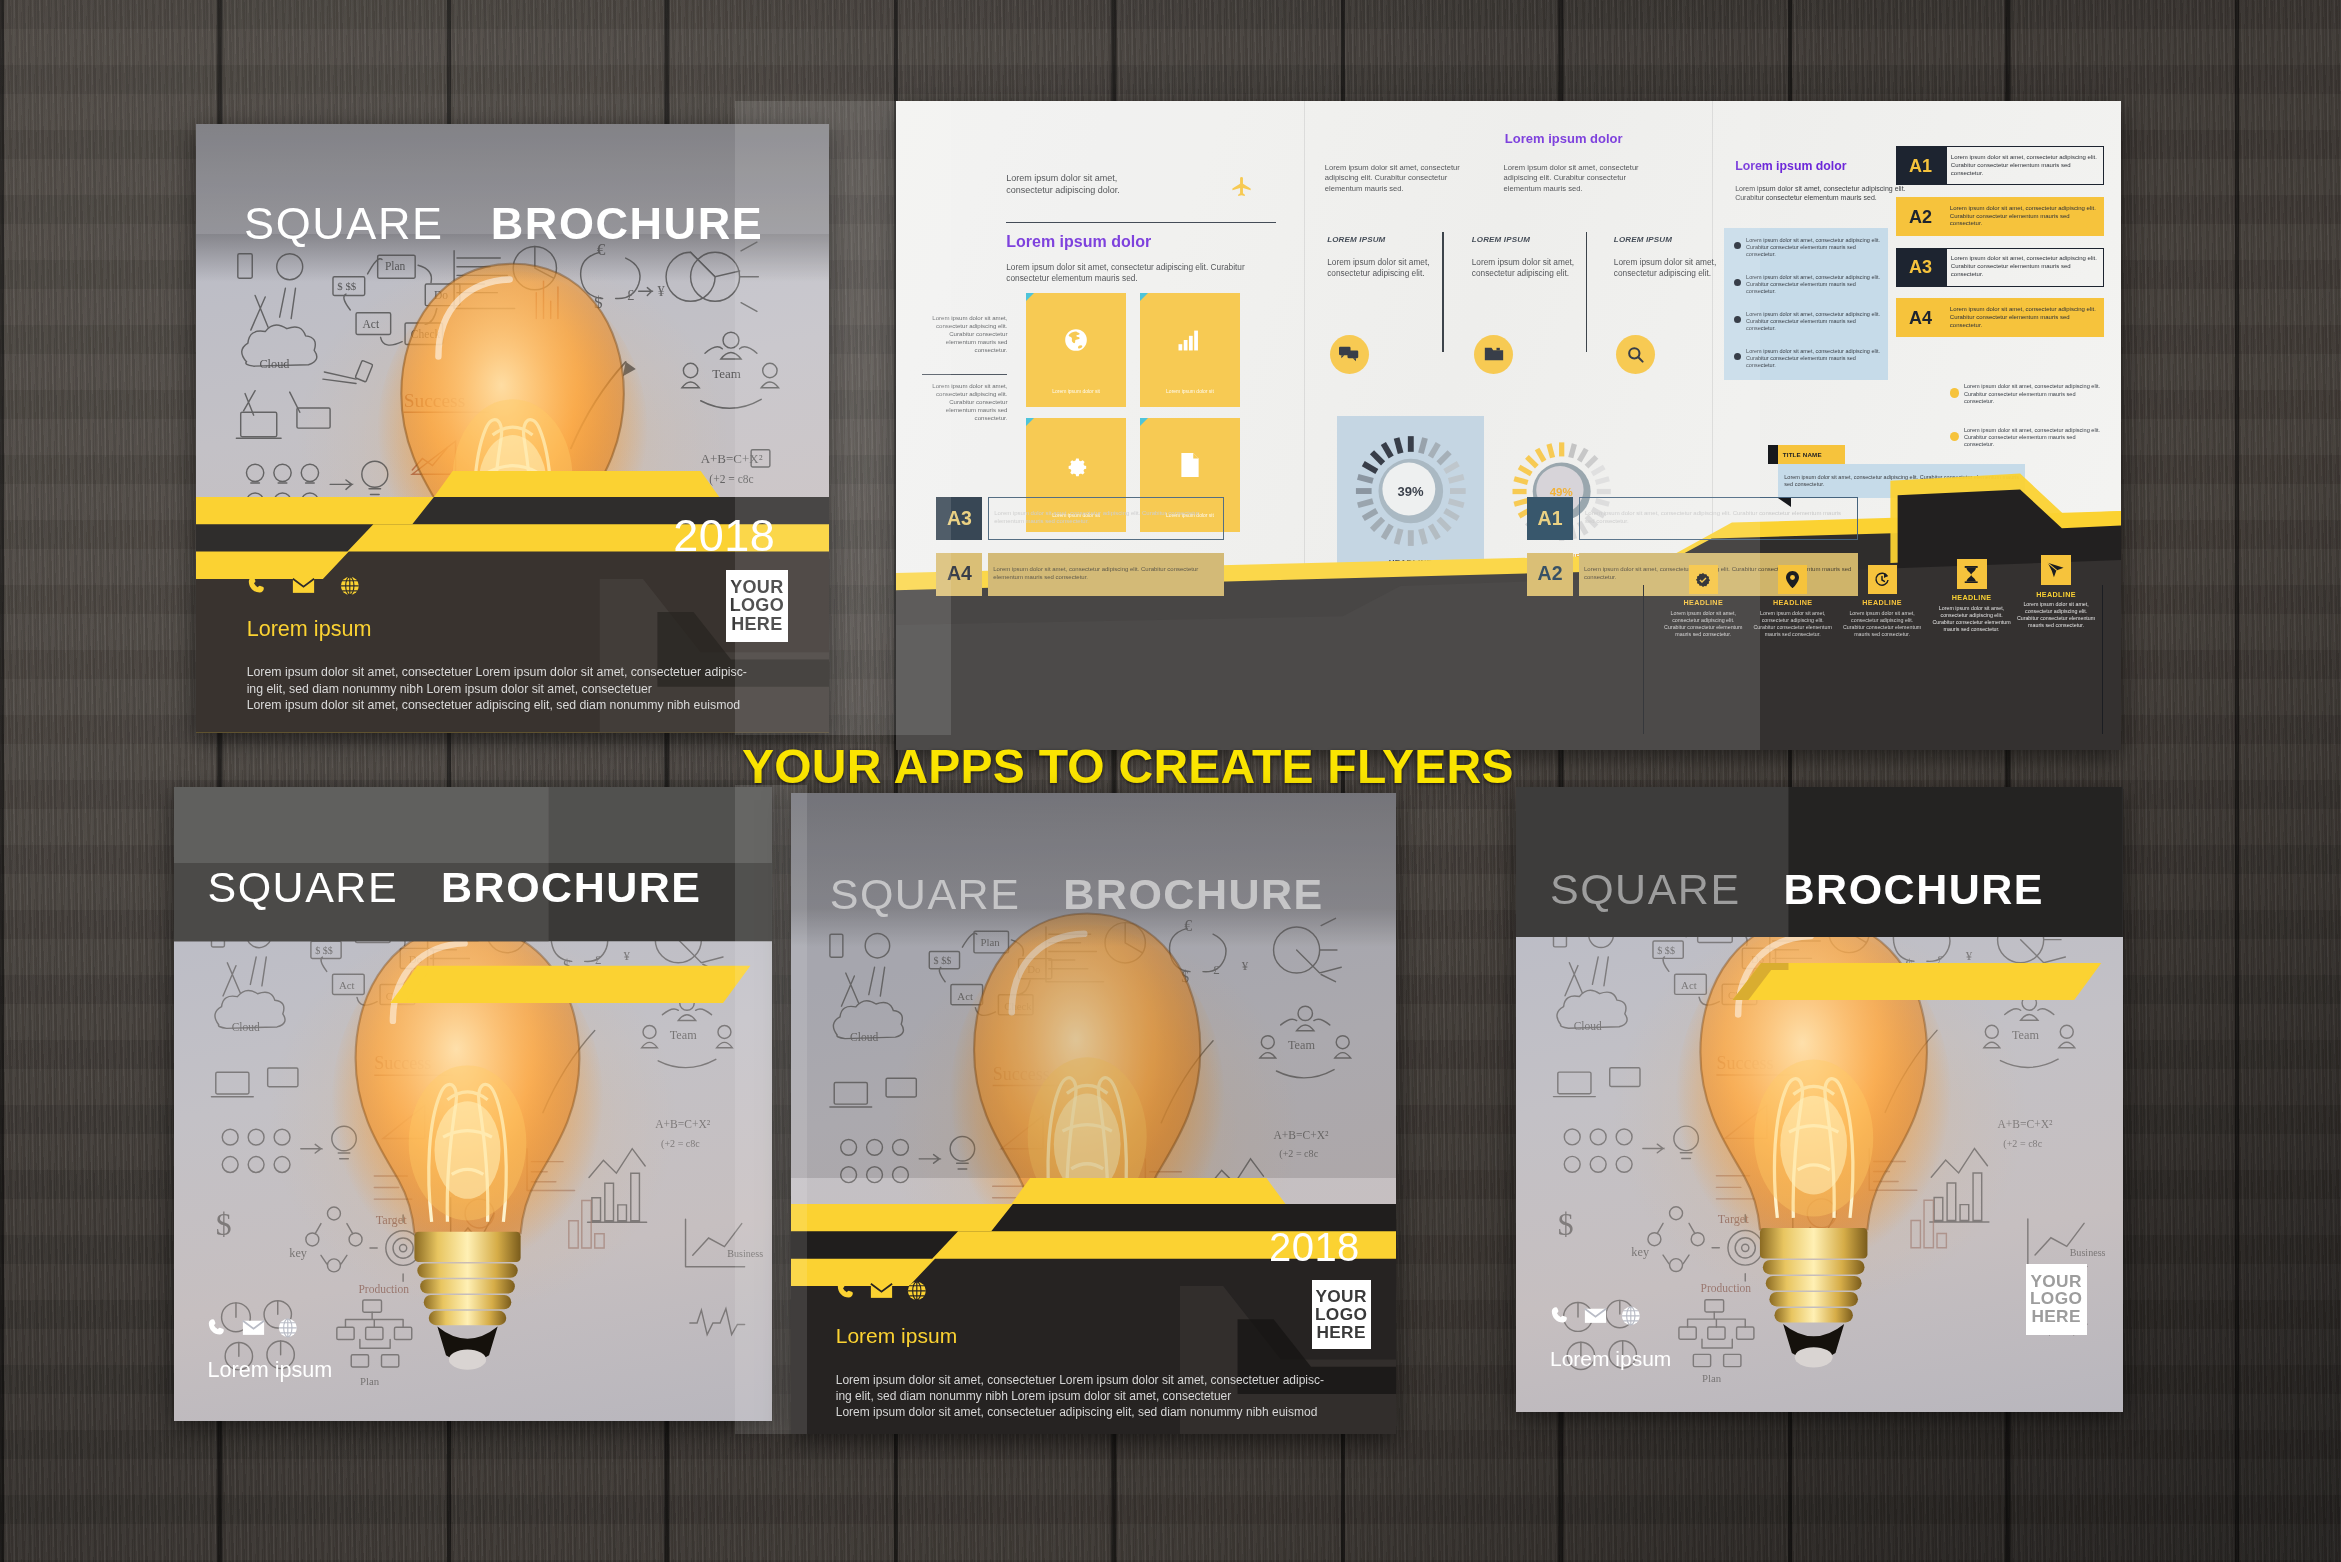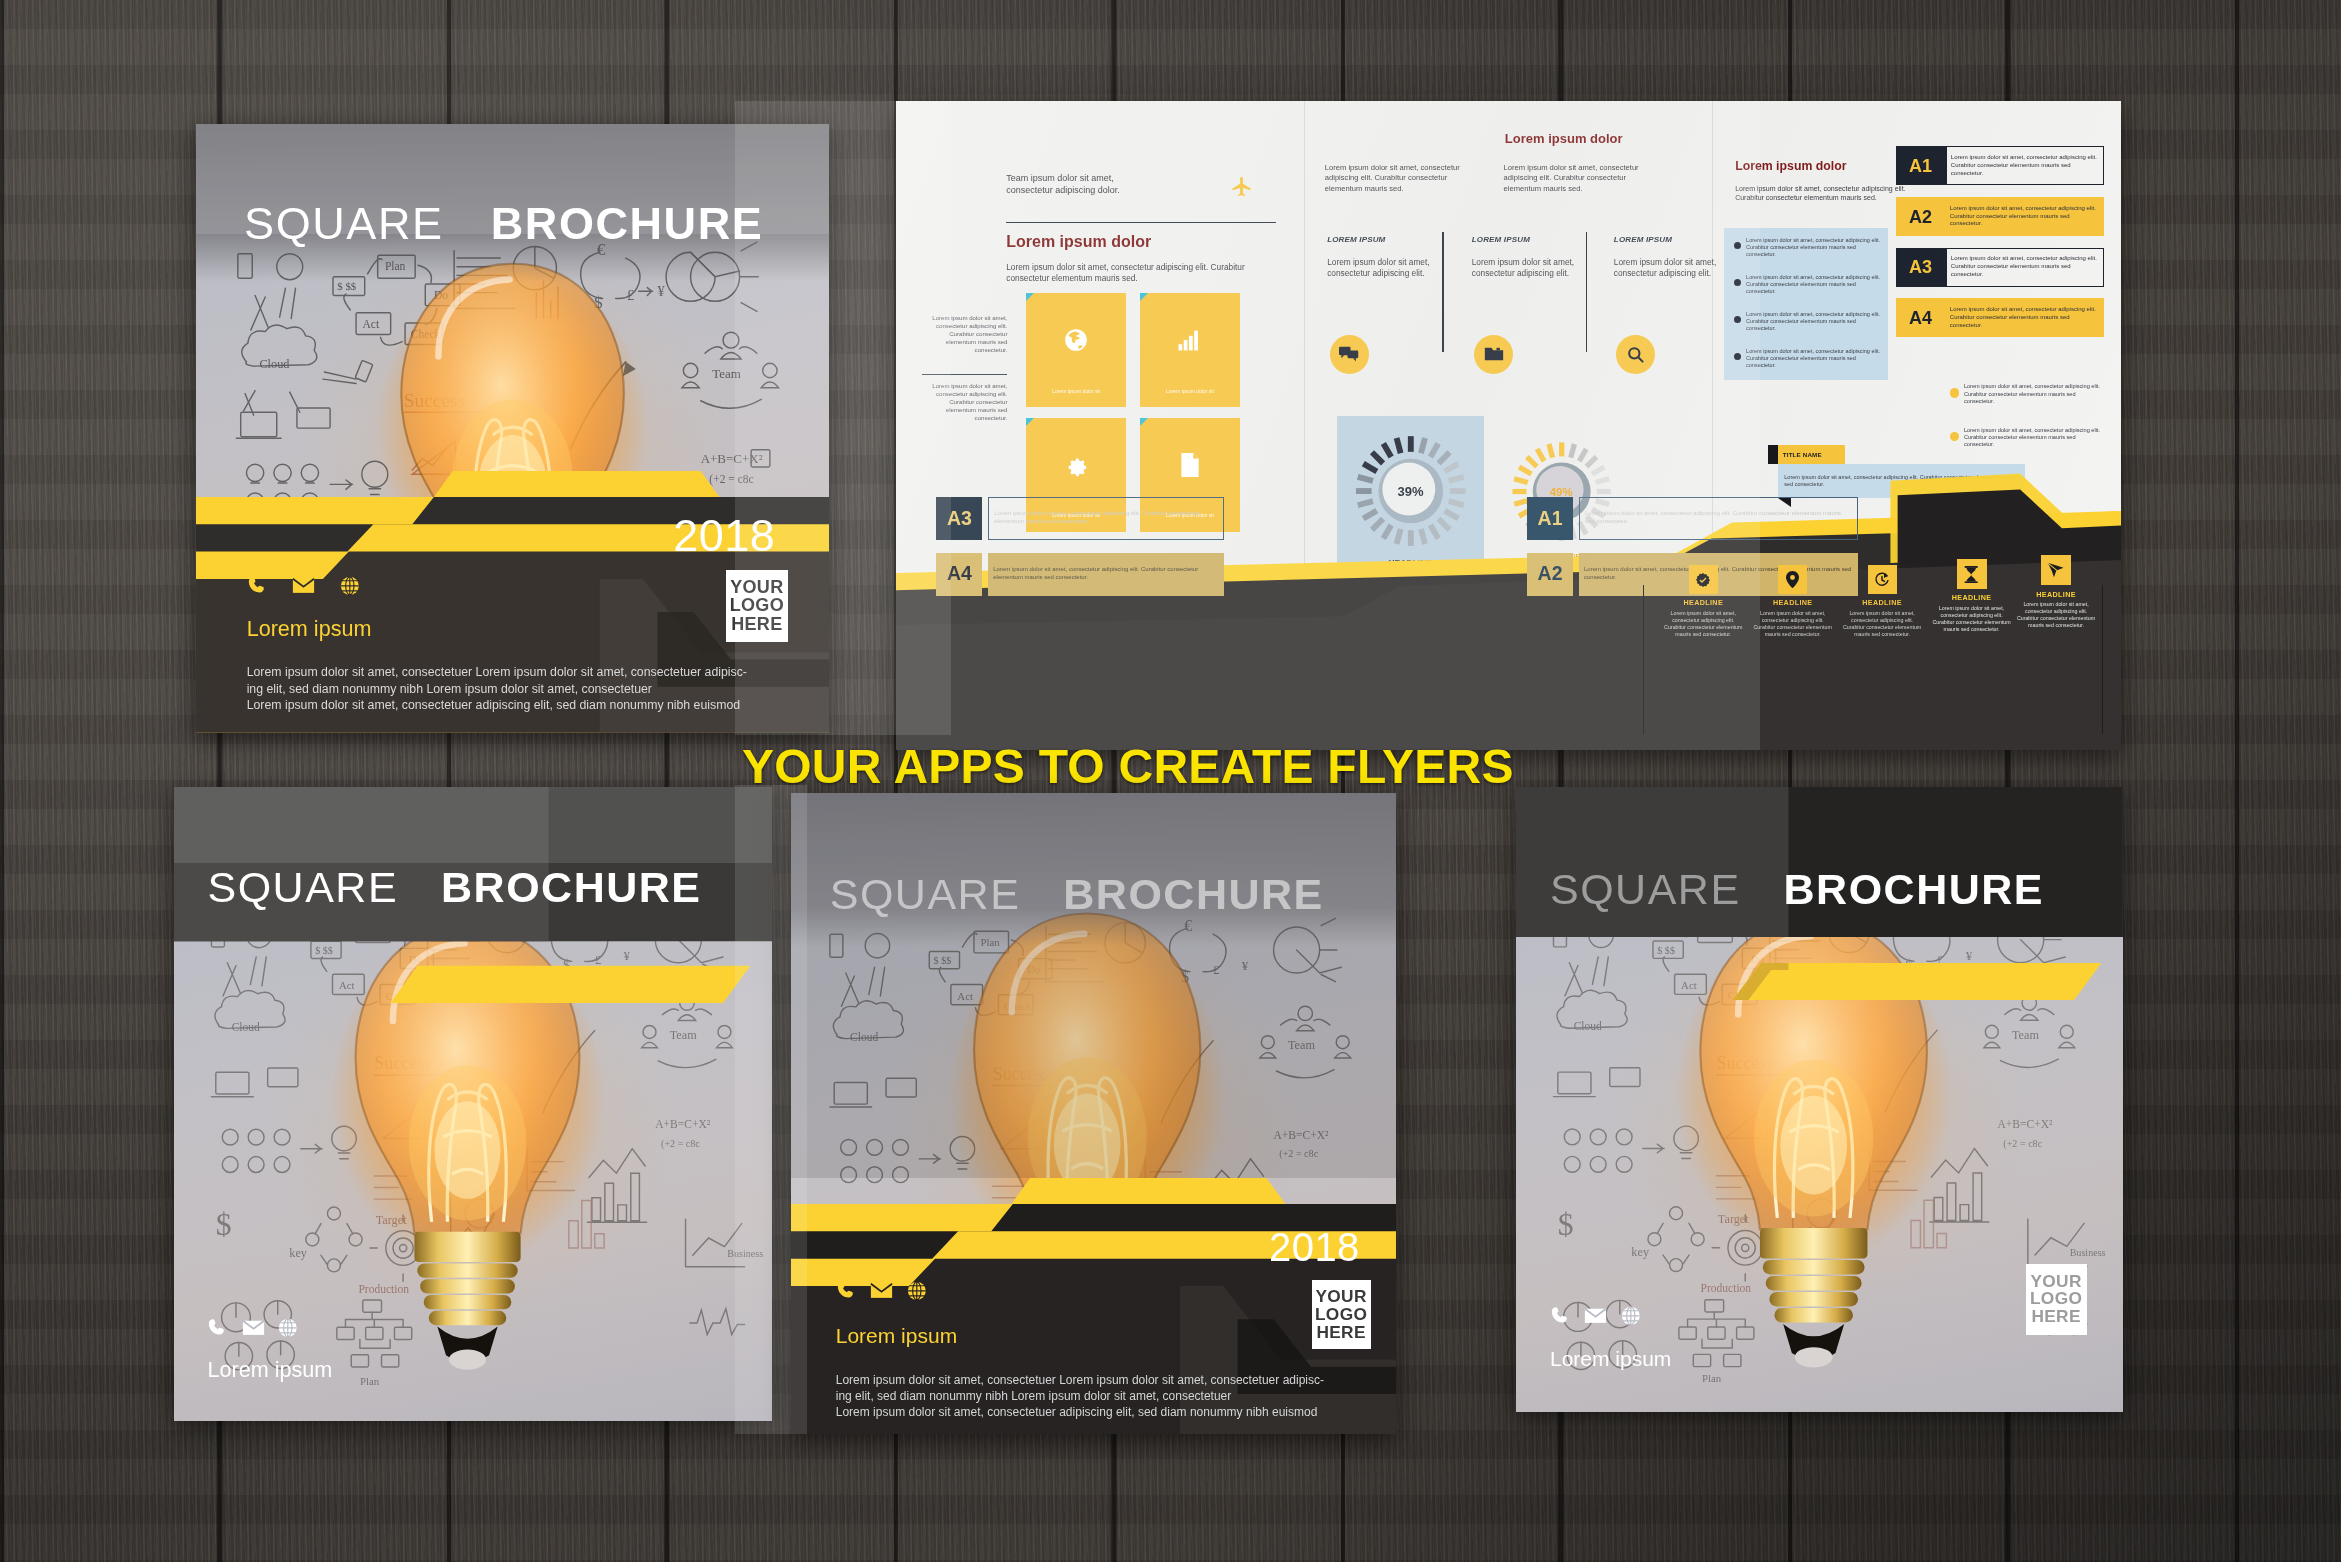--- a/index.html
+++ b/index.html
@@ -95,21 +95,21 @@
     position:absolute; background:#ffffff; color:#3a3a3a;
     display:flex; flex-direction:column; align-items:center; justify-content:center;
     font-weight:700; line-height:1.02; letter-spacing:0.02em;
   }
 
   
   #spread { background:#efefef; }
   .spread-paper { position:absolute; inset:0; background:linear-gradient(110deg,#f2f2f0 0%,#ececea 45%,#f4f4f2 100%); }
   .fold { position:absolute; top:0; bottom:0; width:0.7px; background:rgba(0,0,0,0.09); }
   .sp-txt { position:absolute; }
-  .sp-h-yellow { color:#7f1d1d; font-weight:700; }
+  .sp-h-yellow { color:#6d28d9; font-weight:700; }
   .sp-body { color:#3e4044; line-height:1.34; }
   .sp-small { color:#55585c; line-height:1.32; }
   .sp-rule { position:absolute; background:#2b3440; }
   .tile { position:absolute; background:#f6c33c; }
   .tile .corner { position:absolute; left:0; top:0; width:0; height:0; border-style:solid; border-width: 8px 8px 0 0; border-color:#36bcd4 transparent transparent transparent; }
   .tile .glyph { position:absolute; left:50%; top:42%; transform:translate(-50%,-50%); }
   .tile .cap { position:absolute; left:0; right:0; bottom:12%; text-align:center; color:rgba(255,255,255,0.92); }
   .circ-icon { position:absolute; border-radius:50%; background:#f6c33c; display:flex; align-items:center; justify-content:center; }
   .vdiv { position:absolute; width:1.4px; background:#232b33; }
   .col-label { position:absolute; font-style:italic; font-weight:600; color:#2b3440; letter-spacing:0.02em; }
@@ -436,21 +436,21 @@
 
   <div class="glasspane" style="left:0;top:0;width:100%;height:18%;"></div>
 </div>
 
 <div class="sheet" id="spread" style="left:896px; top:101px; width:1225px; height:649px;">
   <div class="spread-paper"></div>
   <div class="fold" style="left:33.3%;"></div>
   <div class="fold" style="left:66.6%;"></div>
 
   <div class="sp-txt sp-body" style="left:9.0%; top:11.0%; width:17%; font-size:9px; text-align:left;">
-    <div>Team ipsum dolor sit amet,</div>
+    <div>Lorem ipsum dolor sit amet,</div>
     <div>consectetur adipiscing dolor.</div>
   </div>
   <span style="position:absolute; left:27.0%; top:11.4%;">
     <svg width="30" height="23" viewBox="0 0 24 24" fill="#f6c33c">
         <path d="M21 16v-2l-8-5V3.5A1.5 1.5 0 0 0 11.5 2 1.5 1.5 0 0 0 10 3.5V9l-8 5v2l8-2.5V19l-2 1.5V22l3.5-1 3.5 1v-1.5L13 19v-5.5z"></path>
       </svg>
   </span>
   <div class="sp-rule" style="left:9.0%; top:18.6%; width:22%; height:1.4px;"></div>
 
   <div class="sp-txt sp-h-yellow" style="left:9.0%; top:20.3%; font-size:16px;">Lorem ipsum dolor</div>

